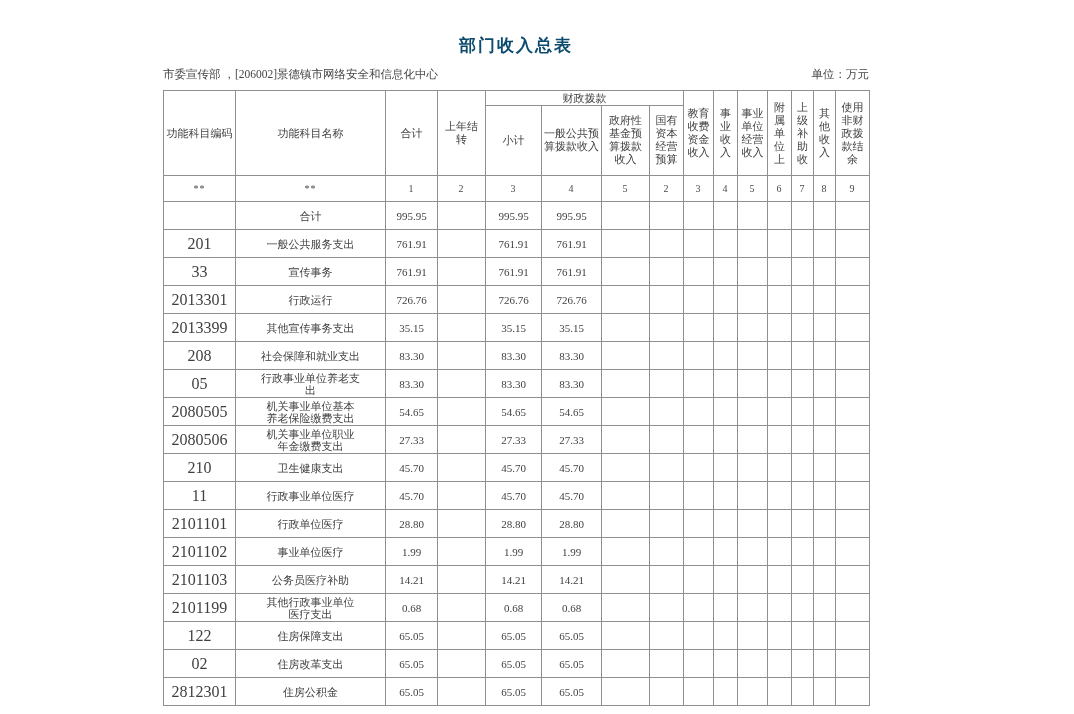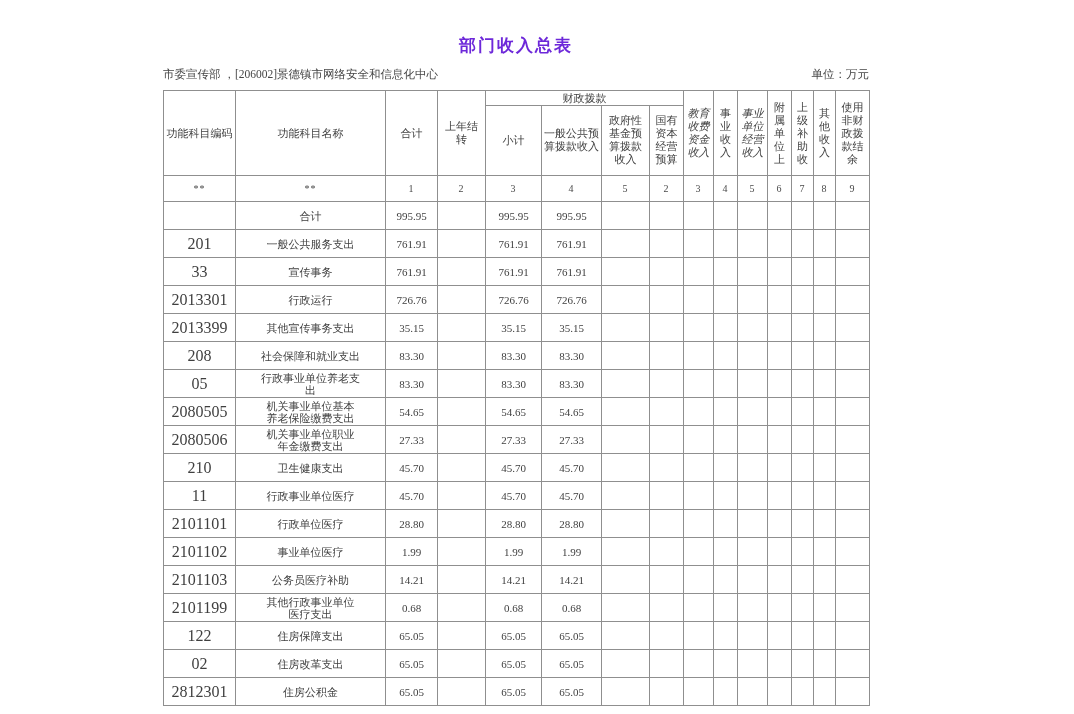--- a/index.html
+++ b/index.html
@@ -1,37 +1,37 @@
 <!DOCTYPE html>
 <html><head>
 <meta charset="utf-8">
 <style>
   * { margin: 0; padding: 0; box-sizing: border-box; }
   html, body { width: 1074px; height: 714px; background: #ffffff; overflow: hidden; }
   body { font-family: "Liberation Serif", serif; color: #3a3a3a; }
   .page { position: absolute; left: 163px; top: 0; width: 706px; }
   .title { position: absolute; top: 34px; left: 0; width: 100%;
-           text-align: center; font-size: 17px; font-weight: bold; letter-spacing: 2px; color: #6d28d9; }
+           text-align: center; font-size: 17px; font-weight: bold; letter-spacing: 2px; color: #0c4a6e; }
   .meta-line { position: absolute; top: 67px; left: 0; width: 100%;
                display: flex; justify-content: space-between; font-size: 11.5px; color: #454545; }
   .meta-dept { text-align: left; }
   .meta-unit { text-align: right; }
   table.grid { position: absolute; top: 90px; left: 0; width: 706px;
                border-collapse: collapse; table-layout: fixed; }
   table.grid th, table.grid td {
     border: 1px solid #8f8f8f; font-weight: normal; text-align: center;
     vertical-align: middle; overflow: hidden; color: #3f3f3f;
   }
   th { font-size: 11px; line-height: 13px; word-break: break-all; padding: 0 4px; }
   th.group-fiscal { height: 14px; line-height: 12px; padding: 0; }
   tr.subhead th { height: 66px; }
   th.span2 { height: 80px; }
   th.h-code { padding: 0; margin-left: 7px; }
   th.h-general { padding: 0 2px; }
-  th.h-edu { padding: 16px 3px; font-style: italic; }
+  th.h-edu { padding: 16px 3px; }
   th.h-narrow1 { padding: 0 5px; }
   tr.index-row td { height: 26px; font-size: 10px; color: #4a4a4a; letter-spacing: 1px; }
   tbody td { height: 28px; font-size: 11px; line-height: 12px; white-space: pre-line; }
   tbody td.c1 { font-size: 11px; }
   tbody td.c0 { font-size: 16px; }
 </style>
 </head>
 <body>
 
 <div class="page">

